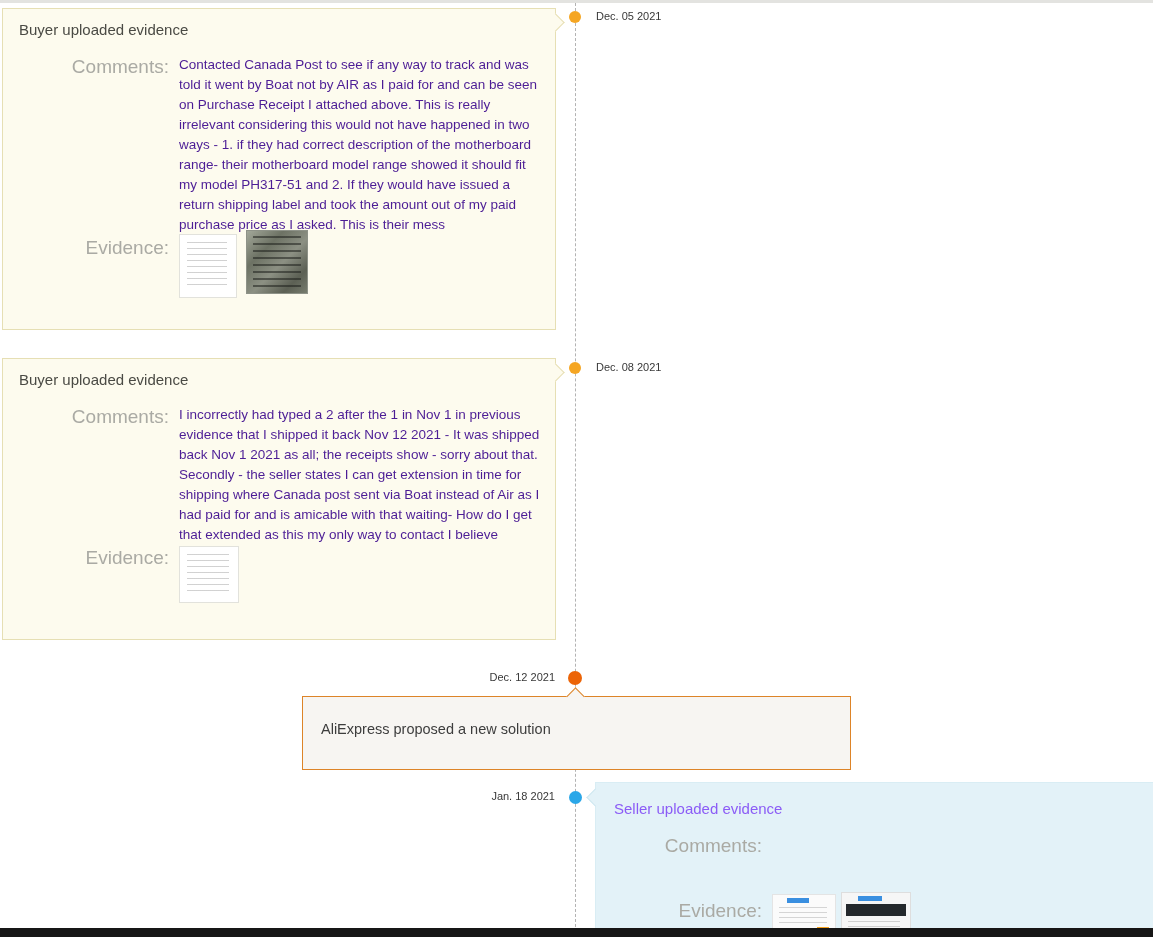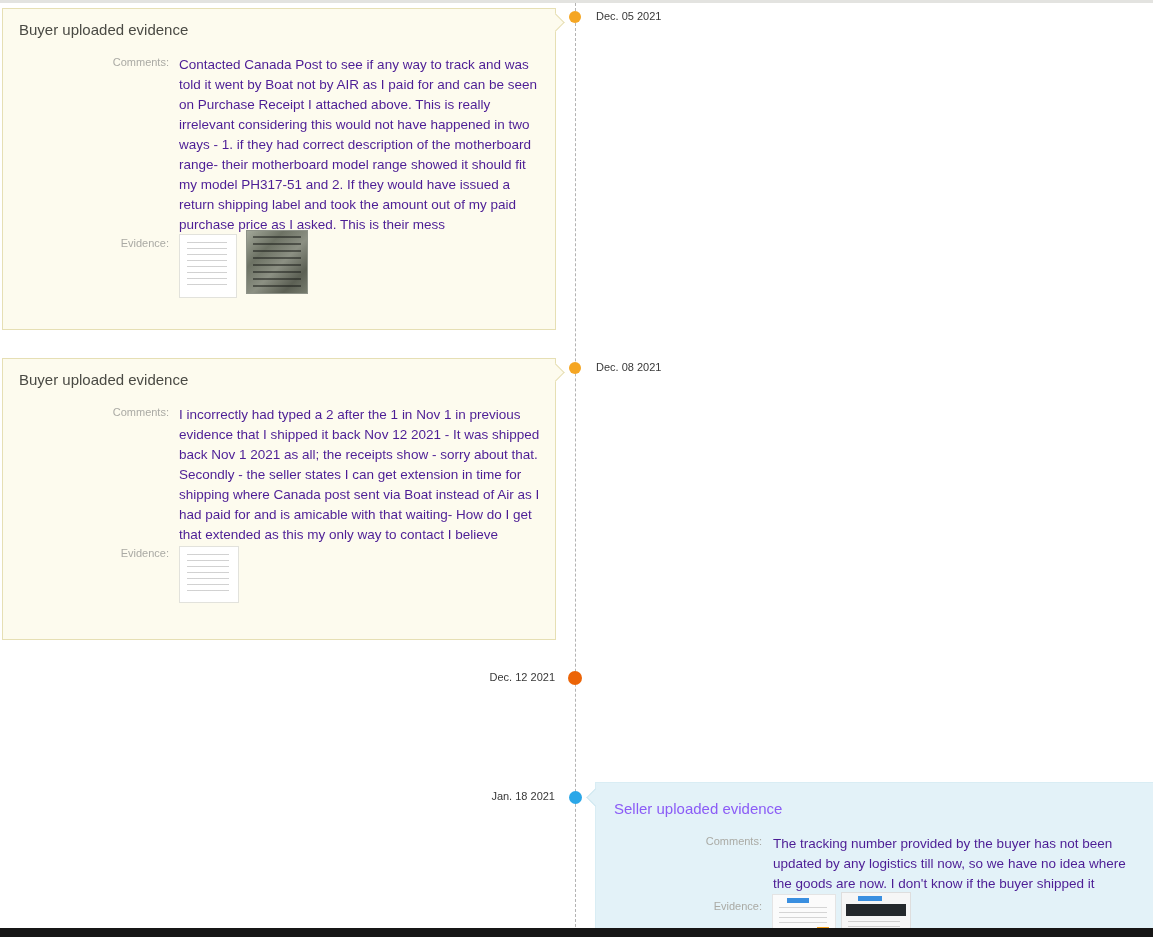--- a/index.html
+++ b/index.html
@@ -20,21 +20,21 @@
   .dot-4{left:569px;top:791px;width:13px;height:13px;background:#2ba7e8;}
   .date{position:absolute;font-size:11px;color:#383838;z-index:20;white-space:nowrap;}
   .date-right{text-align:center;}
 
   
   .card{position:absolute;box-sizing:border-box;padding-left:36px;}
   .card-buyer{background:#fdfbee;border:1px solid #e6dfb4;}
   .card-1{left:2px;top:8px;width:554px;height:322px;}
   .card-2{left:2px;top:358px;width:554px;height:282px;}
   .card-title{position:absolute;left:16px;top:12px;font-size:15px;color:#4a4a44;}
-  .field-label{position:absolute;width:166px;text-align:right;font-size:11px;color:#aaaaa4;}
+  .field-label{position:absolute;width:166px;text-align:right;font-size:19px;color:#aaaaa4;}
   .comments-label{top:47px;left:0;}
   .comments-text{position:absolute;left:176px;top:46px;width:372px;font-size:13.5px;line-height:20px;color:#4c1d95;white-space:pre-line;}
 
   
   .card-solution{left:302px;top:696px;width:549px;height:74px;background:#f7f5f2;border:1px solid #dd8428;}
   .solution-title{position:absolute;left:18px;top:24px;font-size:14.5px;color:#3d3d3d;}
 
   
   .card-seller{left:595px;top:782px;width:558px;height:155px;background:#e3f2f8;border:1px solid #d9edf4;border-right:none;}
   .card-seller .card-title{left:18px;top:17px;color:#8b5cf6;}
@@ -109,30 +109,31 @@
 had paid for and is amicable with that waiting- How do I get
 that extended as this my only way to contact I believe</div>
     <div class="field-label" style="top:188px;left:0;">Evidence:</div>
     <div class="thumb thumb-doc thumb-2a"></div>
   </div>
   <div class="dot dot-2"></div>
   <div class="date" style="left:596px;top:361px;text-align:right;">Dec. 08 2021</div>
 
   <div class="date date-right" style="right:598px;top:671px;">Dec. 12 2021</div>
   <div class="dot dot-3"></div>
+  <div class="card card-solution">
+    <div class="notch notch-up"></div>
+    <div class="solution-title">AliExpress proposed a new solution</div>
+  </div>
 
   <div class="date date-right" style="right:598px;top:790px;">Jan. 18 2021</div>
   <div class="dot dot-4"></div>
   <div class="card card-seller">
     <div class="notch notch-left"></div>
     <div class="card-title">Seller uploaded evidence</div>
     <div class="field-label comments-label">Comments:</div>
-    <div class="comments-text">The tracking number provided by the buyer has not been
-updated by any logistics till now, so we have no idea where
-the goods are now. I don't know if the buyer shipped it</div>
     <div class="field-label" style="top:117px;left:0;">Evidence:</div>
     <div class="thumb thumb-s1">
         <span class="blob"></span>
       </div>
     <div class="thumb thumb-s2">
         <span class="lines"></span>
       </div>
   </div>
 
   <div class="bottom-bar"></div>

